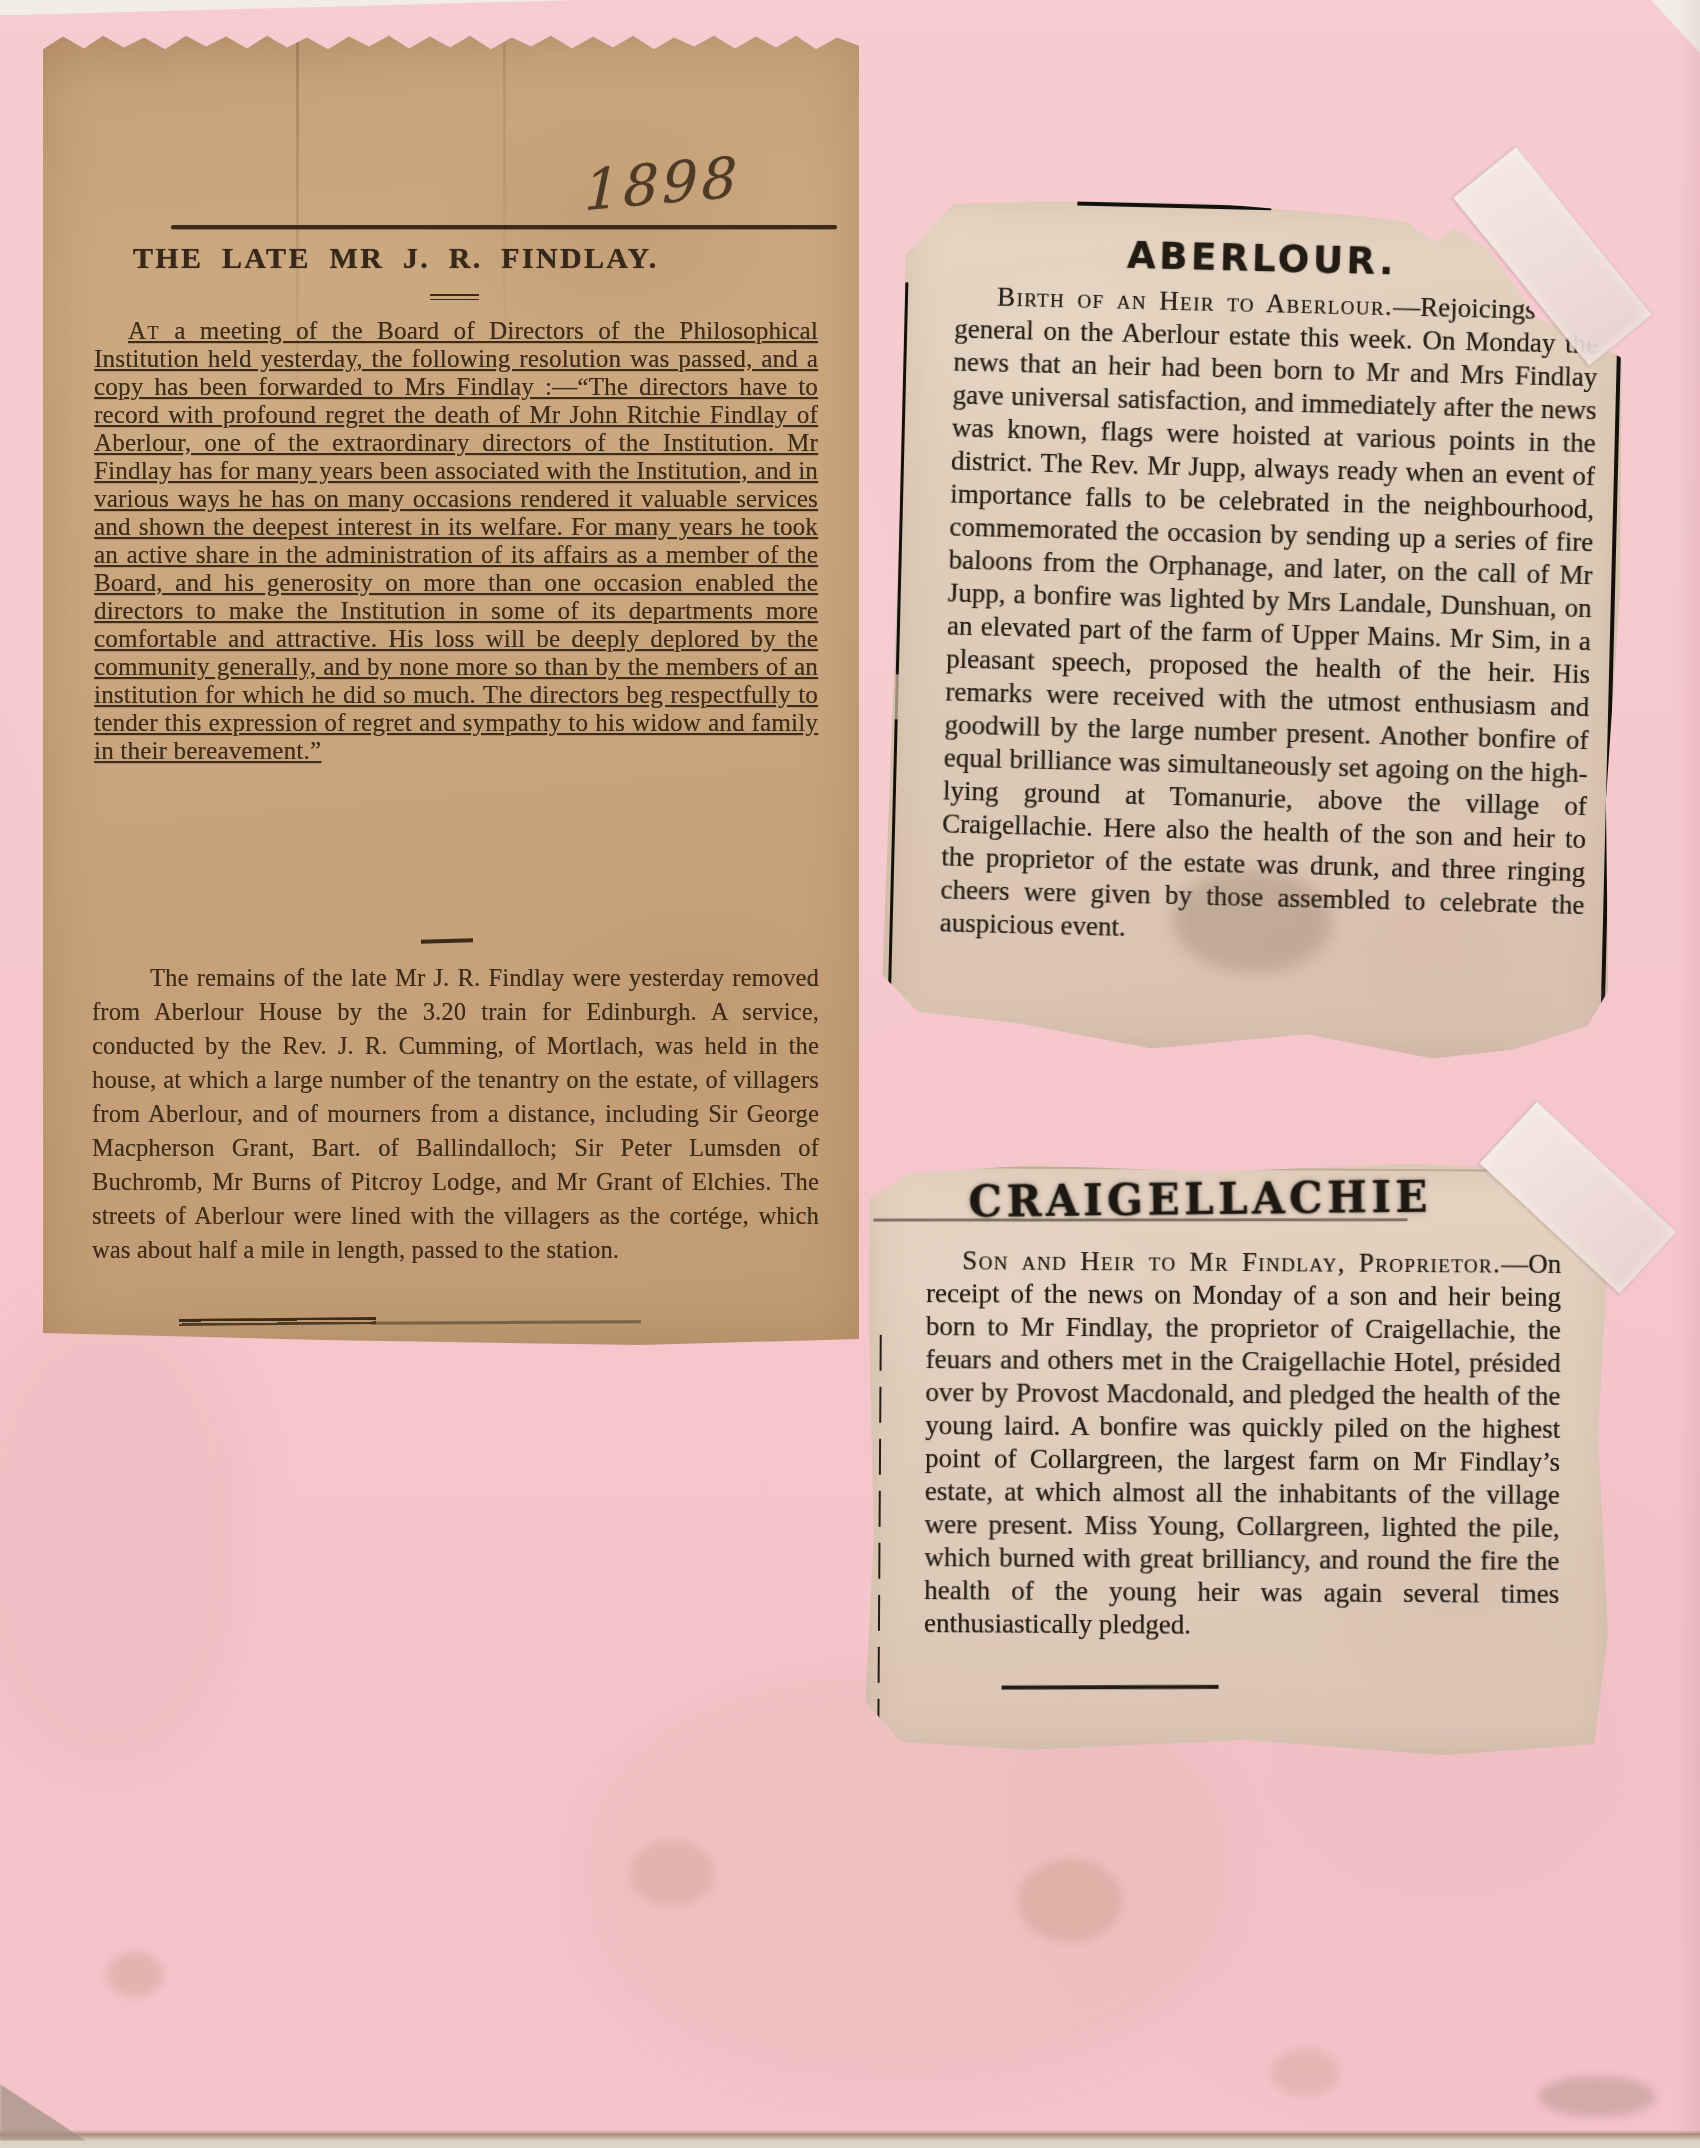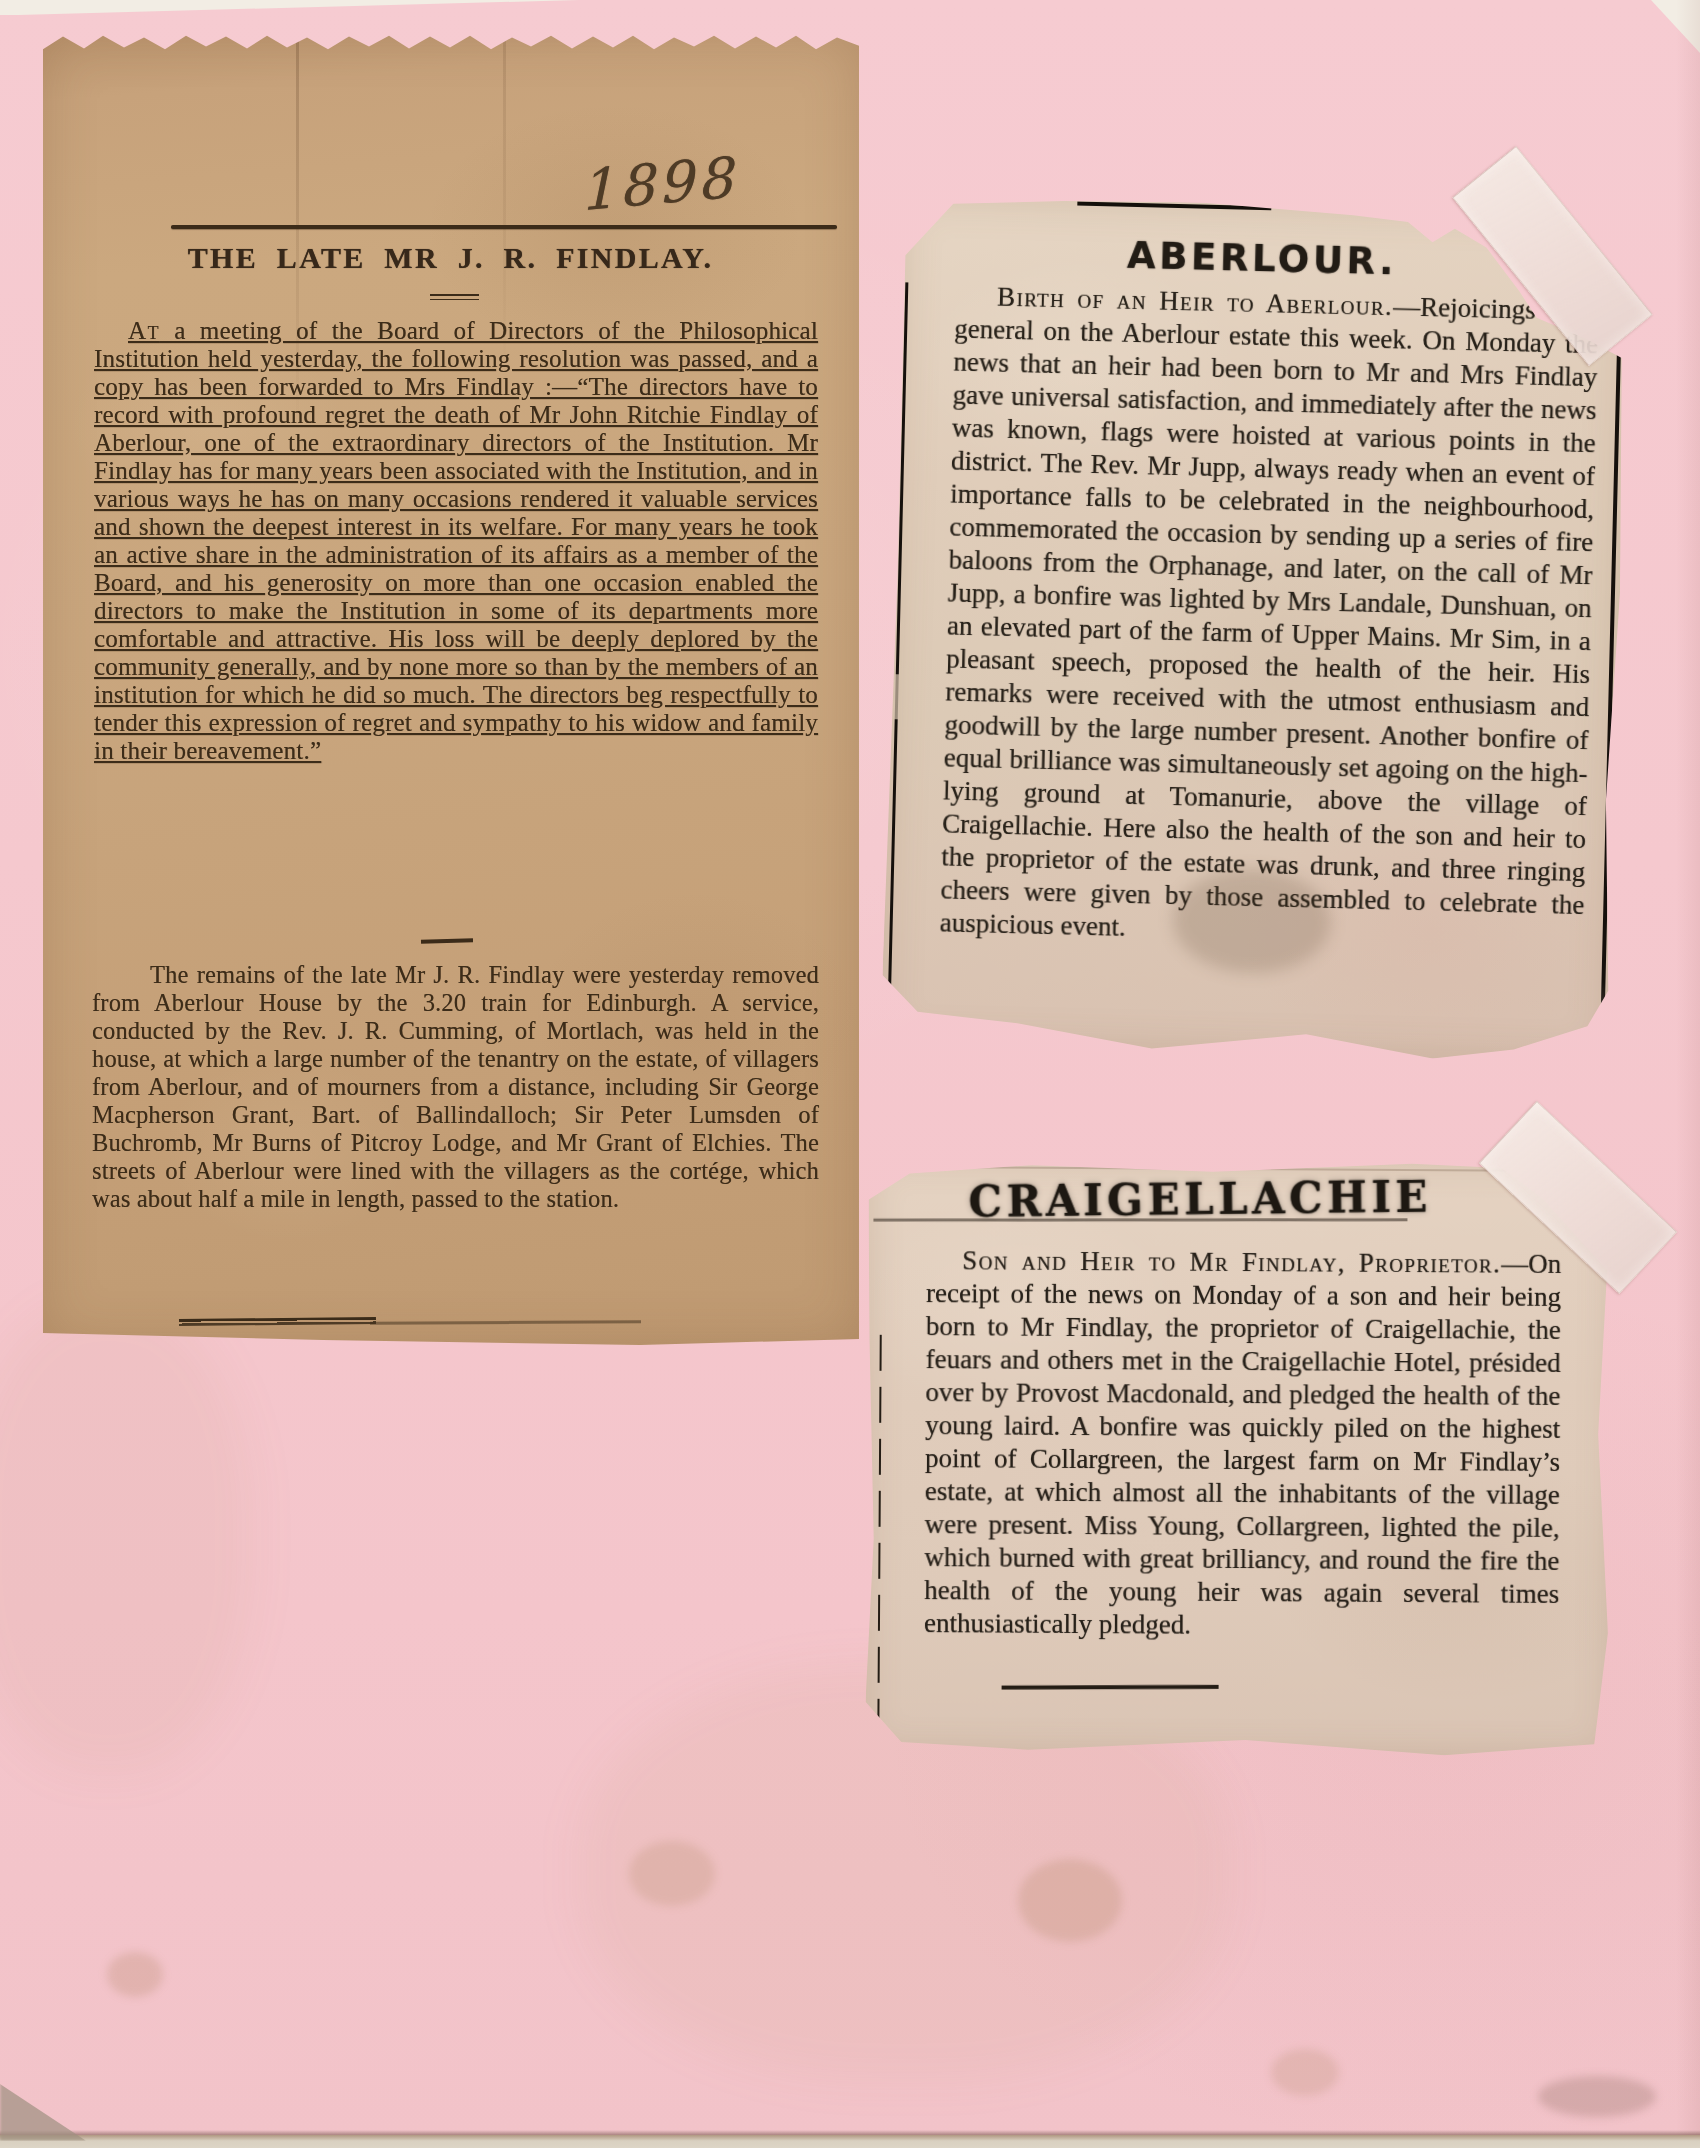--- a/index.html
+++ b/index.html
@@ -55,30 +55,30 @@
       346px 2.7px,366px 15.4px,387px 3.6px,407px 14.5px,427px 2.7px,448px 16.3px,469px 4.5px,488px 13.6px,508px 2.7px,
       529px 15.4px,550px 3.6px,570px 14.5px,590px 2.7px,611px 16.3px,631px 4.5px,651px 13.6px,671px 2.7px,692px 15.4px,
       713px 3.6px,733px 14.5px,753px 2.7px,773px 16.3px,794px 4.5px,816px 12.7px,816px 1306px,597px 1312px,280px 1307px,0px 1300px);}
   .crease{position:absolute;width:2.7px;background:linear-gradient(180deg,rgba(90,60,35,0.28),rgba(90,60,35,0.05) 80%,transparent);}
   .cr1{left:253px;top:0;height:398px;}
   .cr2{left:460px;top:0;height:344px;opacity:0.6;}
   .hand{position:absolute;left:541px;top:123px;font:italic 56px/1 "DejaVu Serif",serif;color:#4e3b26;
     letter-spacing:3.6px;transform:rotate(-5deg) skewX(-6deg);text-shadow:0 0 0.9px rgba(78,59,38,0.7);}
   .f-rule{position:absolute;left:128px;top:192px;width:666px;height:3.6px;background:#3b2b19;border-radius:1.8px;
     box-shadow:0 0.9px 0.9px rgba(59,43,25,0.4);}
-  .f-title{position:absolute;left:90px;top:208px;width:635px;margin:0;text-align:center;
+  .f-title{position:absolute;left:90px;top:208px;width:635px;margin:0;
     font:bold 30px/1.15 "Liberation Serif",serif;letter-spacing:2.3px;word-spacing:9px;color:#37281a;
     text-shadow:0 0 0.9px rgba(55,40,26,0.85);}
   .dash{position:absolute;background:linear-gradient(#3b2b19 0 1.8px,transparent 1.8px 4.5px,#3b2b19 4.5px 6.3px);}
   .d1{left:387px;top:261px;width:49px;height:6.3px;}
   .d2{left:378px;top:906px;width:52px;height:3.6px;background:#3b2b19;transform:rotate(-1.5deg);}
   .f-p{font:25px/28px "Liberation Serif",serif;color:#3c2c19;letter-spacing:0.2px;
     text-shadow:0.3px 0.3px 0.6px rgba(60,40,20,0.55);}
   .p1{left:51px;top:284px;width:724px;text-indent:34px;text-decoration:underline;}
-  .p2{left:49px;top:928px;width:727px;font-size:24.4px;line-height:28px;text-indent:58px;}
+  .p2{left:49px;top:928px;width:727px;font-size:24.4px;line-height:34px;text-indent:58px;}
   .f-endrule{position:absolute;left:136px;top:1285px;width:197px;height:7.2px;transform:rotate(-0.6deg);
     background:linear-gradient(#3b2b19 0 2.7px,transparent 2.7px 4.5px,rgba(59,43,25,0.85) 4.5px 7.2px);}
   .f-endrule-ext{position:absolute;left:327px;top:1288px;width:271px;height:2.7px;background:rgba(59,43,25,0.5);
     transform:rotate(-0.3deg);}
 
   
   .clip-a{left:891px;top:204px;width:728px;height:850px;transform:rotate(1.4deg);
     background:
       radial-gradient(271px 199px at 75% 85%, rgba(215,160,150,0.16), transparent 70%),
       radial-gradient(235px 163px at 25% 20%, rgba(255,248,235,0.14), transparent 70%),

